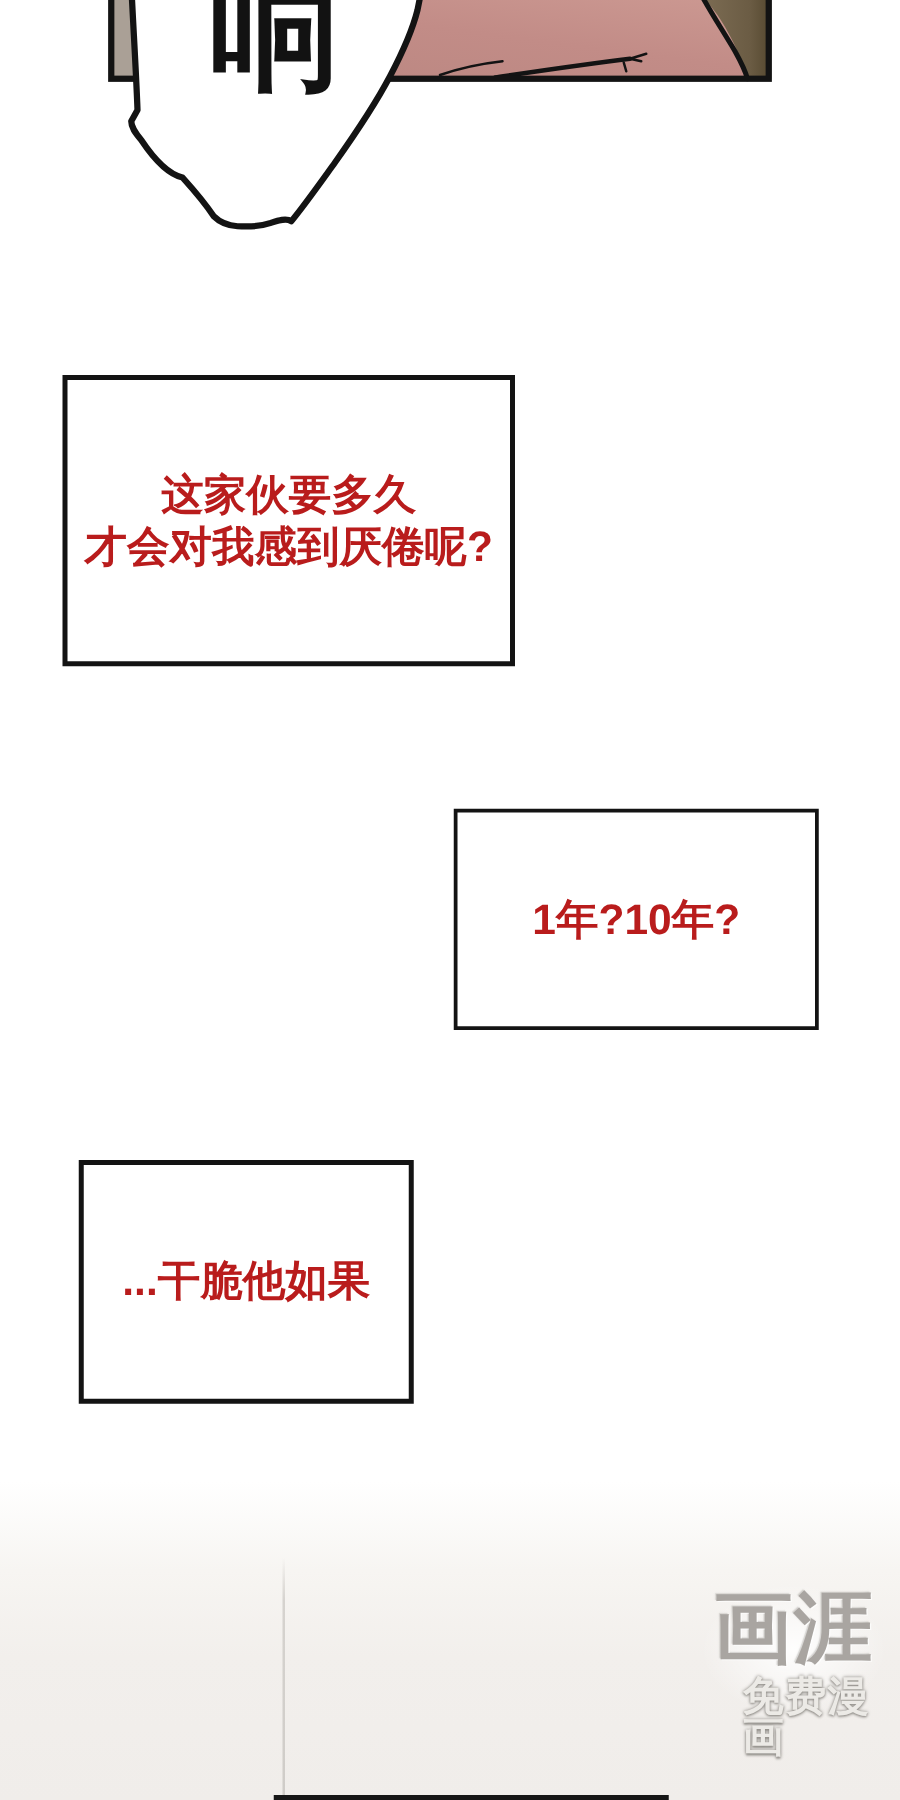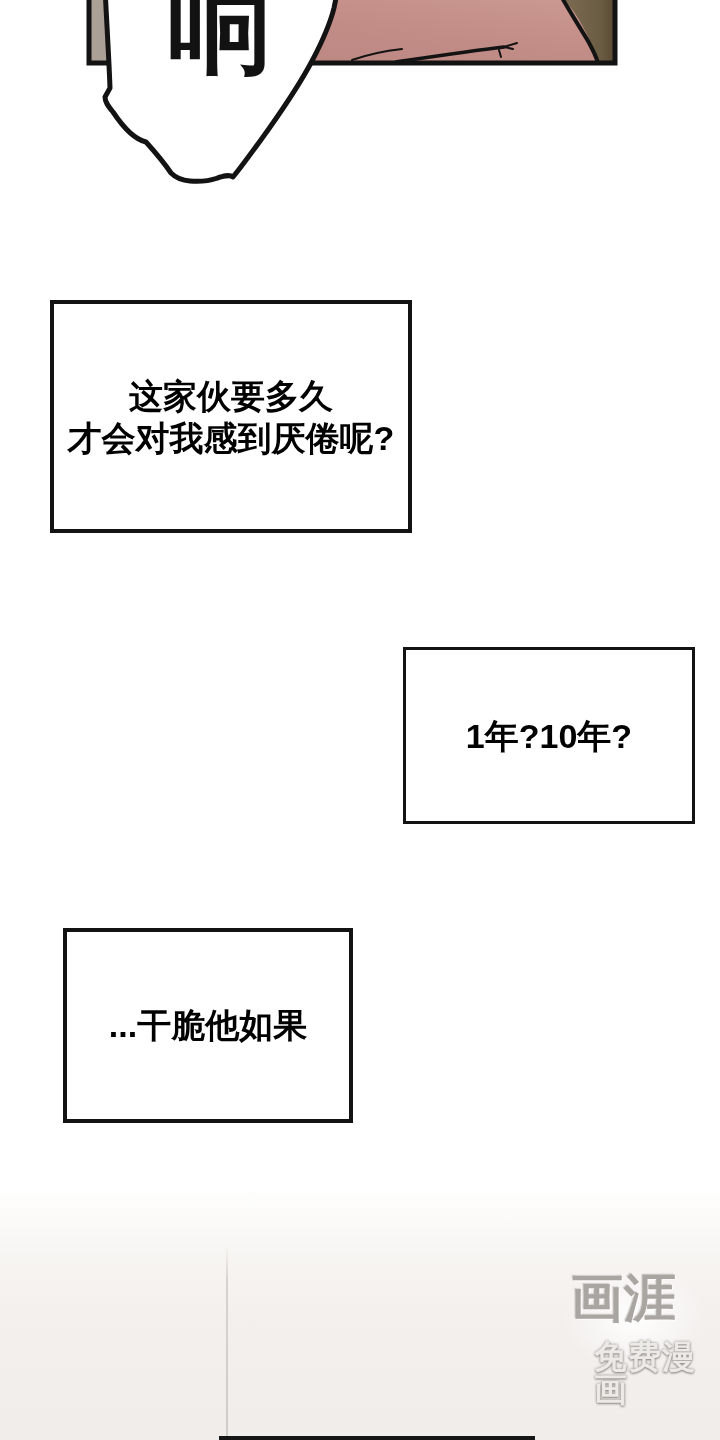--- a/index.html
+++ b/index.html
@@ -37,32 +37,32 @@
   .tbox{
     position:absolute;
     box-sizing:border-box;
     background:#ffffff;
     border:4px solid #131313;
     display:flex;
     flex-direction:column;
     align-items:center;
     justify-content:center;
     text-align:center;
-    color:#000000;
+    color:#b91c1c;
     font-weight:700;
   }
   .tbox .tline{
     display:block;
     font-size:34px;
     line-height:42px;
     white-space:nowrap;
   }
   .tbox1{ left:50px;  top:300px; width:362px; height:233px; }
-  .tbox2{ left:363px; top:647px; width:292px; height:177px; border-width:3px;margin-left:40px; }
-  .tbox3{ left:63px;  top:928px; width:290px; height:195px;text-align:center; }
+  .tbox2{ left:363px; top:647px; width:292px; height:177px; border-width:3px; }
+  .tbox3{ left:63px;  top:928px; width:268px; height:195px;text-align:center; }
   .tbox3 .tline{ line-height:43px; }
 
   
   .bottom-shade{
     position:absolute;
     left:0; top:1185px;
     width:720px; height:255px;
     background:linear-gradient(180deg,#ffffff 0%,#f7f5f2 28%,#f2efec 55%,#f0edea 100%);
   }
   .next-panel-edge{
@@ -81,21 +81,21 @@
   
   .wm-glow{
     position:absolute;
     left:540px; top:1252px;
     width:190px; height:135px;
     background:radial-gradient(closest-side,rgba(255,255,255,0.95),rgba(255,255,255,0) 78%);
   }
   .wm-logo{
     position:absolute;
     left:571px; top:1272px;
-    font-size:52px;
+    font-size:63px;
     font-weight:700;
     line-height:1.0;
     color:#a9a5a1;
     letter-spacing:1px;
     text-shadow:1px 1px 0 rgba(255,255,255,0.75),
                 -1px -1px 1px rgba(140,137,132,0.35);
   }
   .wm-tagline{
     position:absolute;
     left:594px; top:1340px;

